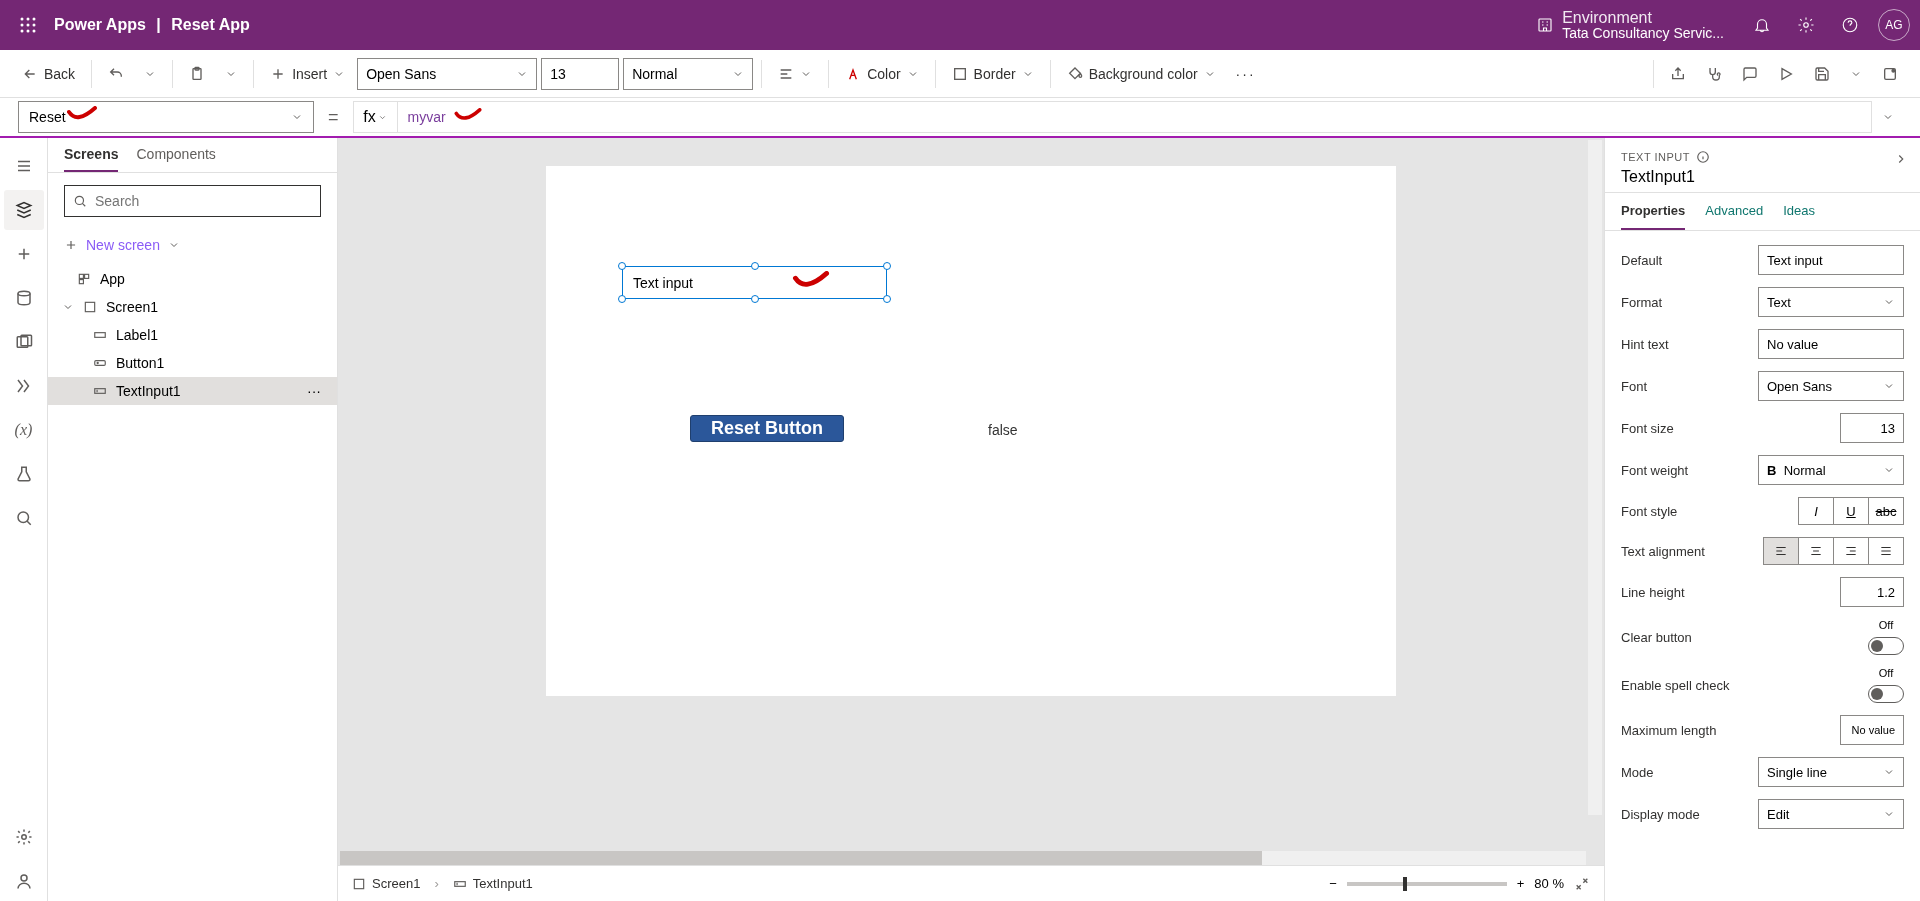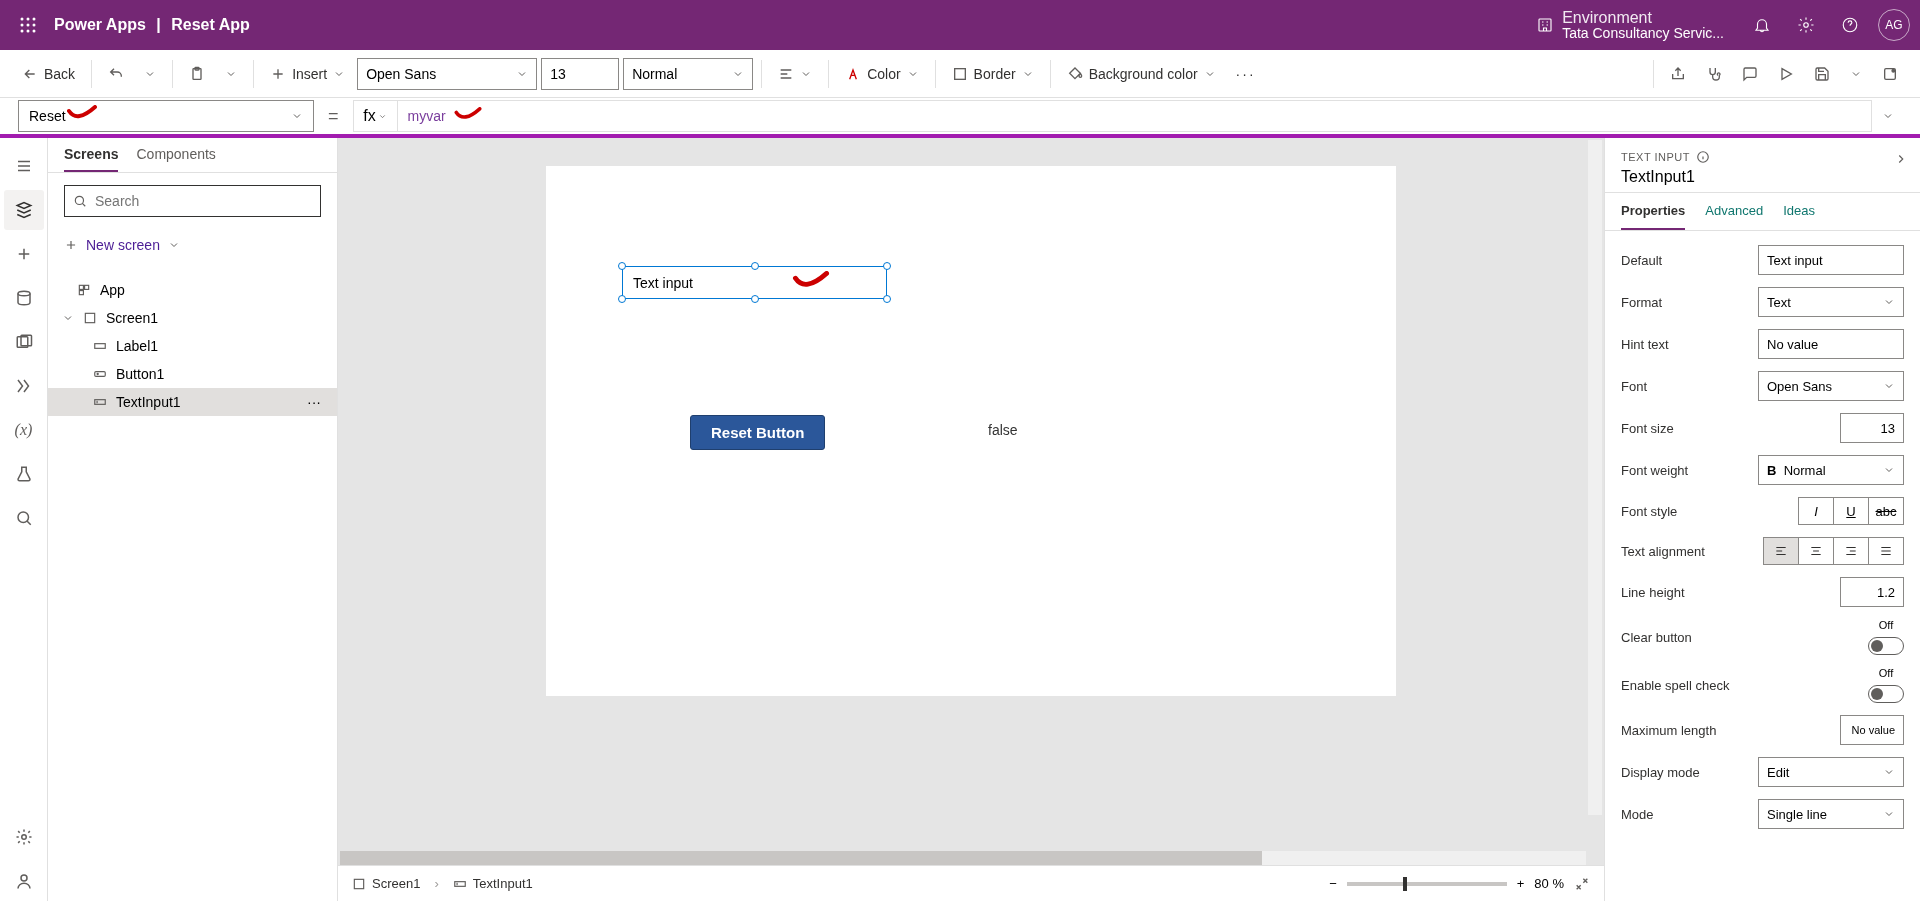--- a/index.html
+++ b/index.html
@@ -21,21 +21,21 @@
 .cmd-bar { height: 48px; border-bottom: 1px solid #e0e0e0; display: flex; align-items: center; padding: 0 14px; gap: 4px; background: #fff; }
 .cmd-item { display: flex; align-items: center; gap: 6px; padding: 6px 8px; cursor: pointer; border-radius: 3px; color: #323130; font-size: 14px; }
 .vsep { width: 1px; height: 28px; background: #e0e0e0; margin: 0 4px; }
 .cmd-select { height: 32px; border: 1px solid #8a8886; padding: 0 8px; font-size: 14px; display: flex; align-items: center; justify-content: space-between; background: #fff; }
 .font-select { width: 180px; }
 .size-input { width: 78px; }
 .weight-select { width: 130px; }
 .cmd-right { margin-left: auto; display: flex; align-items: center; gap: 4px; }
 
 
-.formula-bar { height: 40px; display: flex; align-items: center; border-bottom: 4px solid #a21caf; background: #fff; padding-right: 16px; }
+.formula-bar { height: 40px; display: flex; align-items: center; border-bottom: 2px solid #a21caf; background: #fff; padding-right: 16px; }
 .prop-dropdown { width: 296px; height: 32px; border: 1px solid #8a8886; margin-left: 18px; padding: 0 10px; display: flex; align-items: center; justify-content: space-between; font-size: 14px; position: relative; }
 .eq { margin: 0 14px; font-size: 18px; color: #605e5c; }
 .fx-box { width: 44px; height: 32px; border: 1px solid #e0e0e0; border-right: none; display: flex; align-items: center; justify-content: center; gap: 2px; font-family: serif; }
 .formula-input { flex: 1; height: 32px; border: 1px solid #e0e0e0; border-left: 1px solid #e0e0e0; padding: 0 10px; font-size: 14px; display: flex; align-items: center; position: relative; }
 .expand-btn { width: 32px; height: 32px; display: flex; align-items: center; justify-content: center; cursor: pointer; }
 
 
 .main { display: flex; height: calc(100vh - 138px); }
 .left-rail { width: 48px; border-right: 1px solid #e0e0e0; display: flex; flex-direction: column; align-items: center; padding-top: 8px; gap: 4px; background: #fff; }
 .rail-btn { width: 40px; height: 40px; display: flex; align-items: center; justify-content: center; cursor: pointer; color: #605e5c; border-radius: 3px; }
@@ -44,40 +44,40 @@
 
 
 .tree-pane { width: 290px; border-right: 1px solid #e0e0e0; background: #fff; display: flex; flex-direction: column; }
 .tree-header { padding: 14px 16px 6px; display: flex; align-items: center; justify-content: space-between; }
 .tree-title { font-size: 18px; font-weight: 600; }
 .tree-tabs { display: flex; gap: 18px; padding: 0 16px; border-bottom: 1px solid #e0e0e0; }
 .tree-tab { padding: 8px 0; font-size: 14px; cursor: pointer; border-bottom: 2px solid transparent; color: #605e5c; }
 .tree-tab.active { border-bottom-color: #742774; color: #323130; font-weight: 600; }
 .tree-search { margin: 12px 16px; display: flex; align-items: center; border: 1px solid #323130; height: 32px; padding: 0 8px; gap: 8px; }
 .tree-search input { border: none; outline: none; flex: 1; font-size: 14px; }
-.new-screen { margin: 4px 16px 19px; display: flex; align-items: center; gap: 8px; color: #4c1d95; font-size: 14px; cursor: pointer; padding: 4px 0; }
+.new-screen { margin: 4px 16px 8px; display: flex; align-items: center; gap: 8px; color: #8b5cf6; font-size: 14px; cursor: pointer; padding: 4px 0; }
 .tree-list { flex: 1; overflow: auto; }
 .tree-item { display: flex; align-items: center; gap: 8px; padding: 6px 16px; font-size: 14px; cursor: pointer; }
 .tree-item.indent1 { padding-left: 28px; }
 .tree-item.indent2 { padding-left: 44px; }
 .tree-item.selected { background: #e1dfdd; }
 .tree-item .more { margin-left: auto; opacity: 0; }
 .tree-item.selected .more { opacity: 1; }
 .tree-icon { width: 16px; height: 16px; display: flex; align-items: center; justify-content: center; }
 
 
 .canvas-area { flex: 1; background: #e5e5e5; display: flex; flex-direction: column; position: relative; overflow: hidden; }
 .canvas-wrap { flex: 1; display: flex; align-items: flex-start; justify-content: center; padding-top: 28px; position: relative; overflow: hidden; }
 .canvas-scroll { position: absolute; right: 2px; top: 2px; bottom: 50px; width: 14px; background: #f0f0f0; }
 .canvas-scroll-h { position: absolute; left: 2px; right: 18px; bottom: 36px; height: 14px; background: #f0f0f0; }
 .canvas-scroll-h .thumb { position: absolute; left: 0; width: 74%; top: 0; bottom: 0; background: #c8c6c4; }
 .canvas { width: 850px; height: 530px; background: #fff; position: relative; }
 .textinput-ctrl { position: absolute; left: 76px; top: 100px; width: 265px; height: 33px; border: 1px solid #0078d4; padding: 0 10px; display: flex; align-items: center; font-size: 14px; }
 .sel-handle { width: 8px; height: 8px; background: #fff; border: 1px solid #0078d4; border-radius: 50%; position: absolute; }
-.btn-ctrl { position: absolute; left: 144px; top: 249px; background: #2b579a; color: #fff; padding: 8px 20px; font-weight: 600; font-size: 15px; border-radius: 3px; border: 1px solid #1f3f6e; }
+.btn-ctrl { position: absolute; left: 144px; top: 249px; background: #2b579a; color: #fff; padding: 2px 20px; font-weight: 600; font-size: 18px; border-radius: 3px; border: 1px solid #1f3f6e; }
 .label-ctrl { position: absolute; left: 442px; top: 256px; font-size: 14px; color: #333; }
 
 
 .breadcrumb { height: 36px; border-top: 1px solid #e0e0e0; background: #fff; display: flex; align-items: center; padding: 0 14px; gap: 14px; font-size: 13px; }
 .bc-item { display: flex; align-items: center; gap: 6px; cursor: pointer; color: #323130; }
 .bc-sep { color: #a19f9d; }
 .zoom-group { margin-left: auto; display: flex; align-items: center; gap: 10px; }
 .slider { width: 160px; height: 4px; background: #c8c6c4; position: relative; }
 .slider .knob { position: absolute; width: 4px; height: 14px; background: #323130; top: -5px; left: 35%; }
 
@@ -652,32 +652,32 @@
             </div>
           </div>
       </div>
       <div class="prop-row">
           <label>Maximum length</label>
           <div class="prop-input small" style="width:64px">
             <span class="placeholder" style="font-size:11px">No value</span>
           </div>
         </div>
       <div class="prop-row">
+          <label>Mode</label>
+          <div class="prop-input">
+            <span>Single line</span>
+            <svg class="chev" viewBox="0 0 24 24" fill="none" stroke="#605e5c" stroke-width="2">
+              <path d="M6 9l6 6 6-6"></path>
+            </svg>
+          </div>
+        </div>
+      <div class="prop-row">
           <label>Display mode</label>
           <div class="prop-input">
             <span>Edit</span>
             <svg class="chev" viewBox="0 0 24 24" fill="none" stroke="#605e5c" stroke-width="2">
               <path d="M6 9l6 6 6-6"></path>
             </svg>
           </div>
         </div>
-      <div class="prop-row">
-          <label>Mode</label>
-          <div class="prop-input">
-            <span>Single line</span>
-            <svg class="chev" viewBox="0 0 24 24" fill="none" stroke="#605e5c" stroke-width="2">
-              <path d="M6 9l6 6 6-6"></path>
-            </svg>
-          </div>
-        </div>
     </div>
   </div>
 </div>
 
 </body></html>

